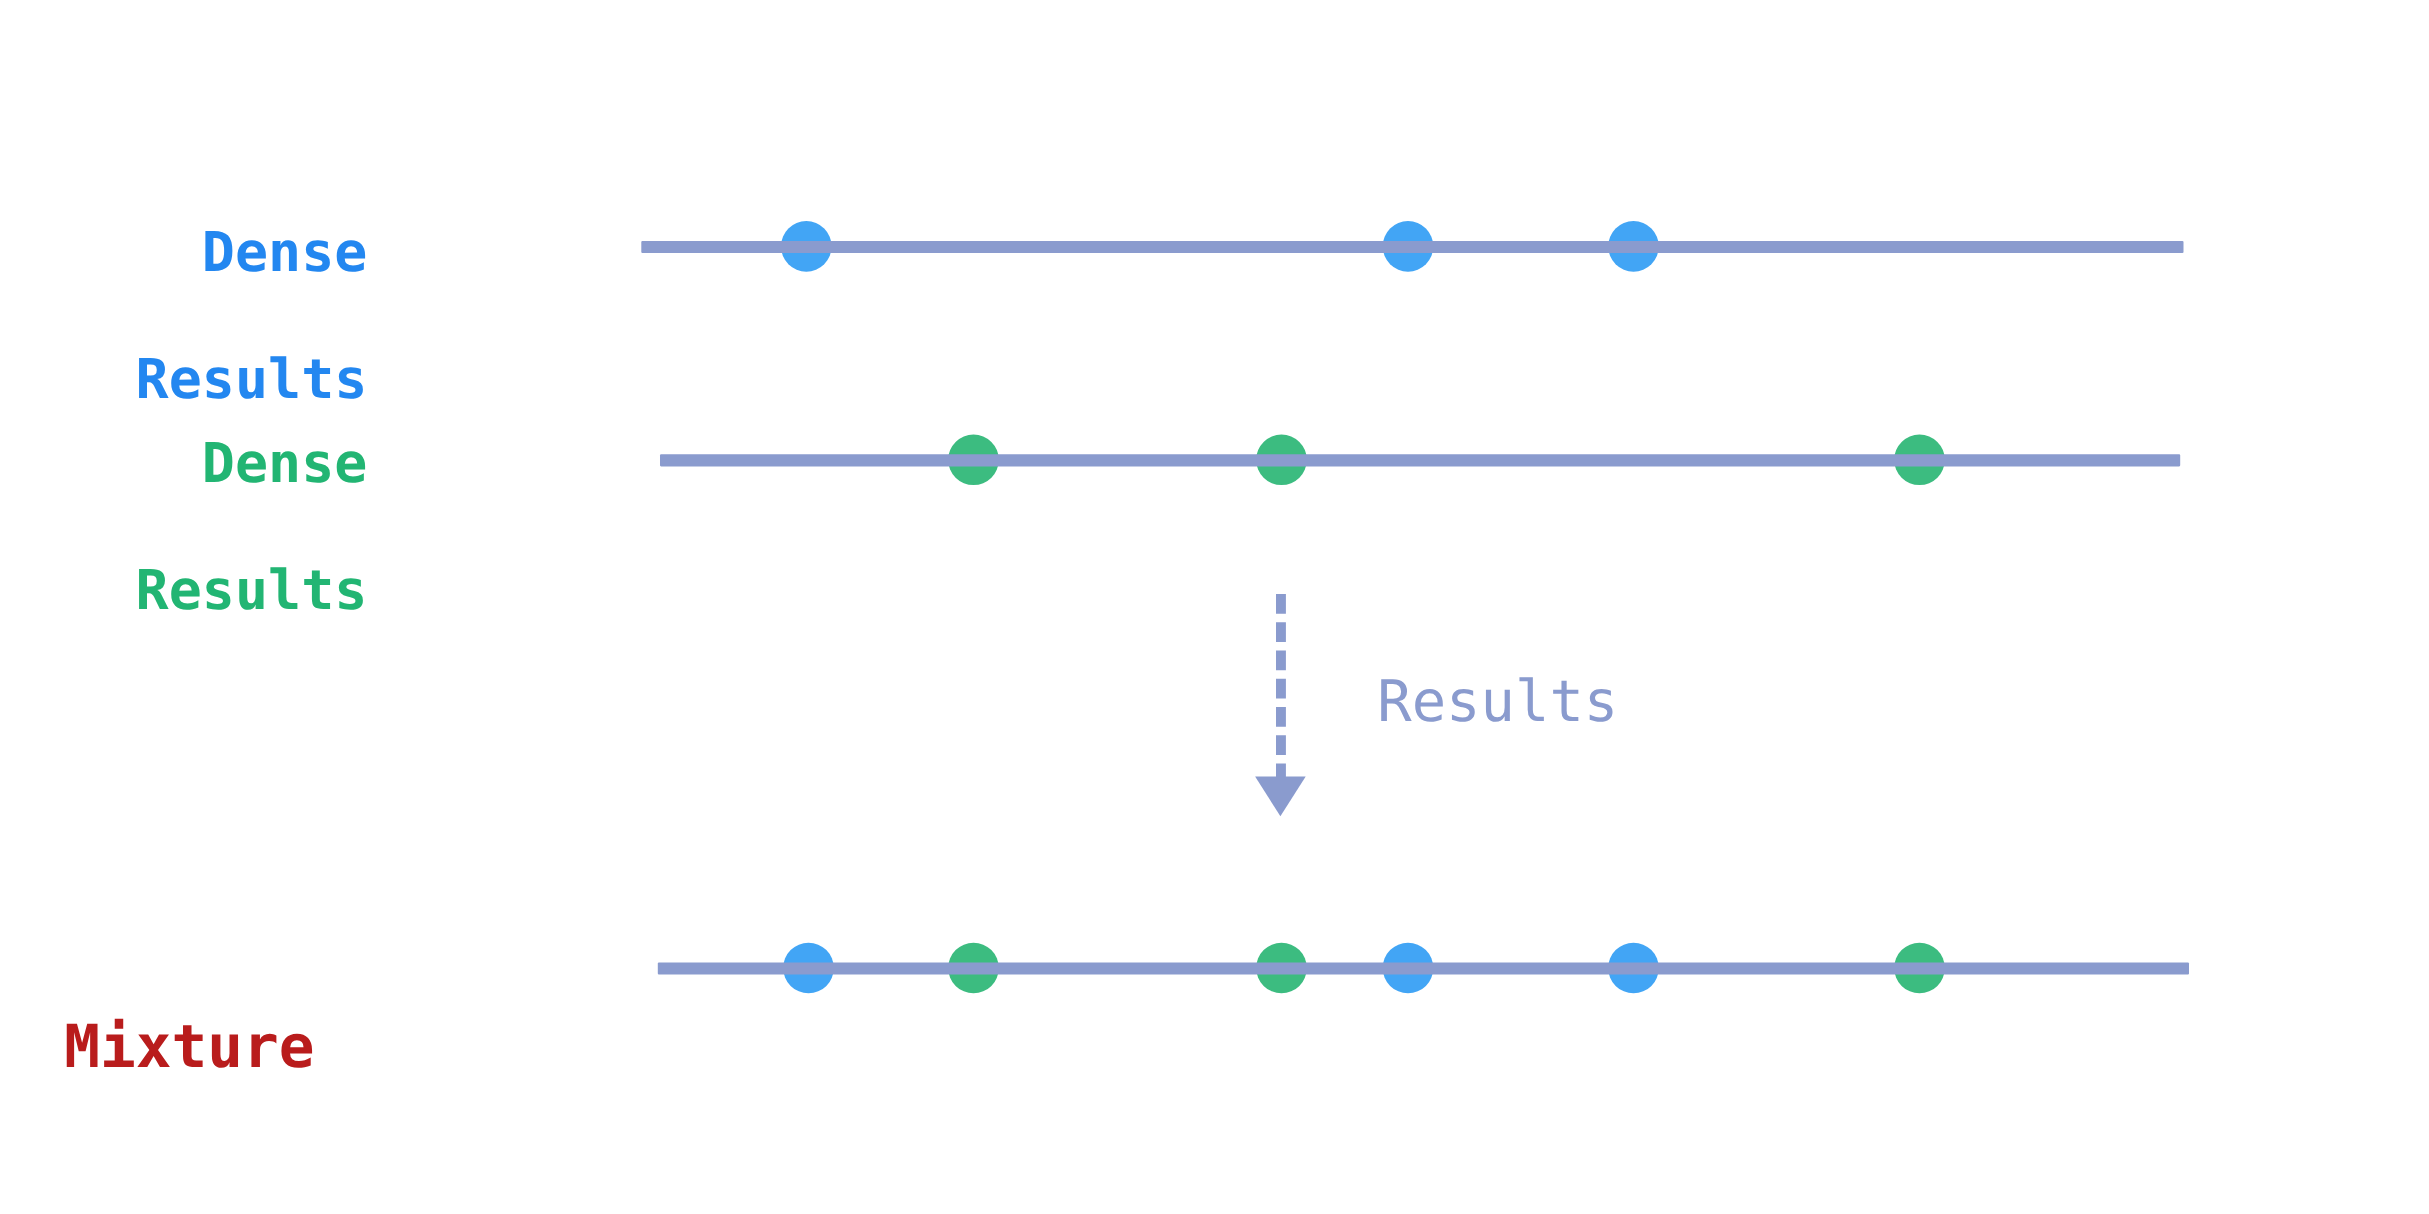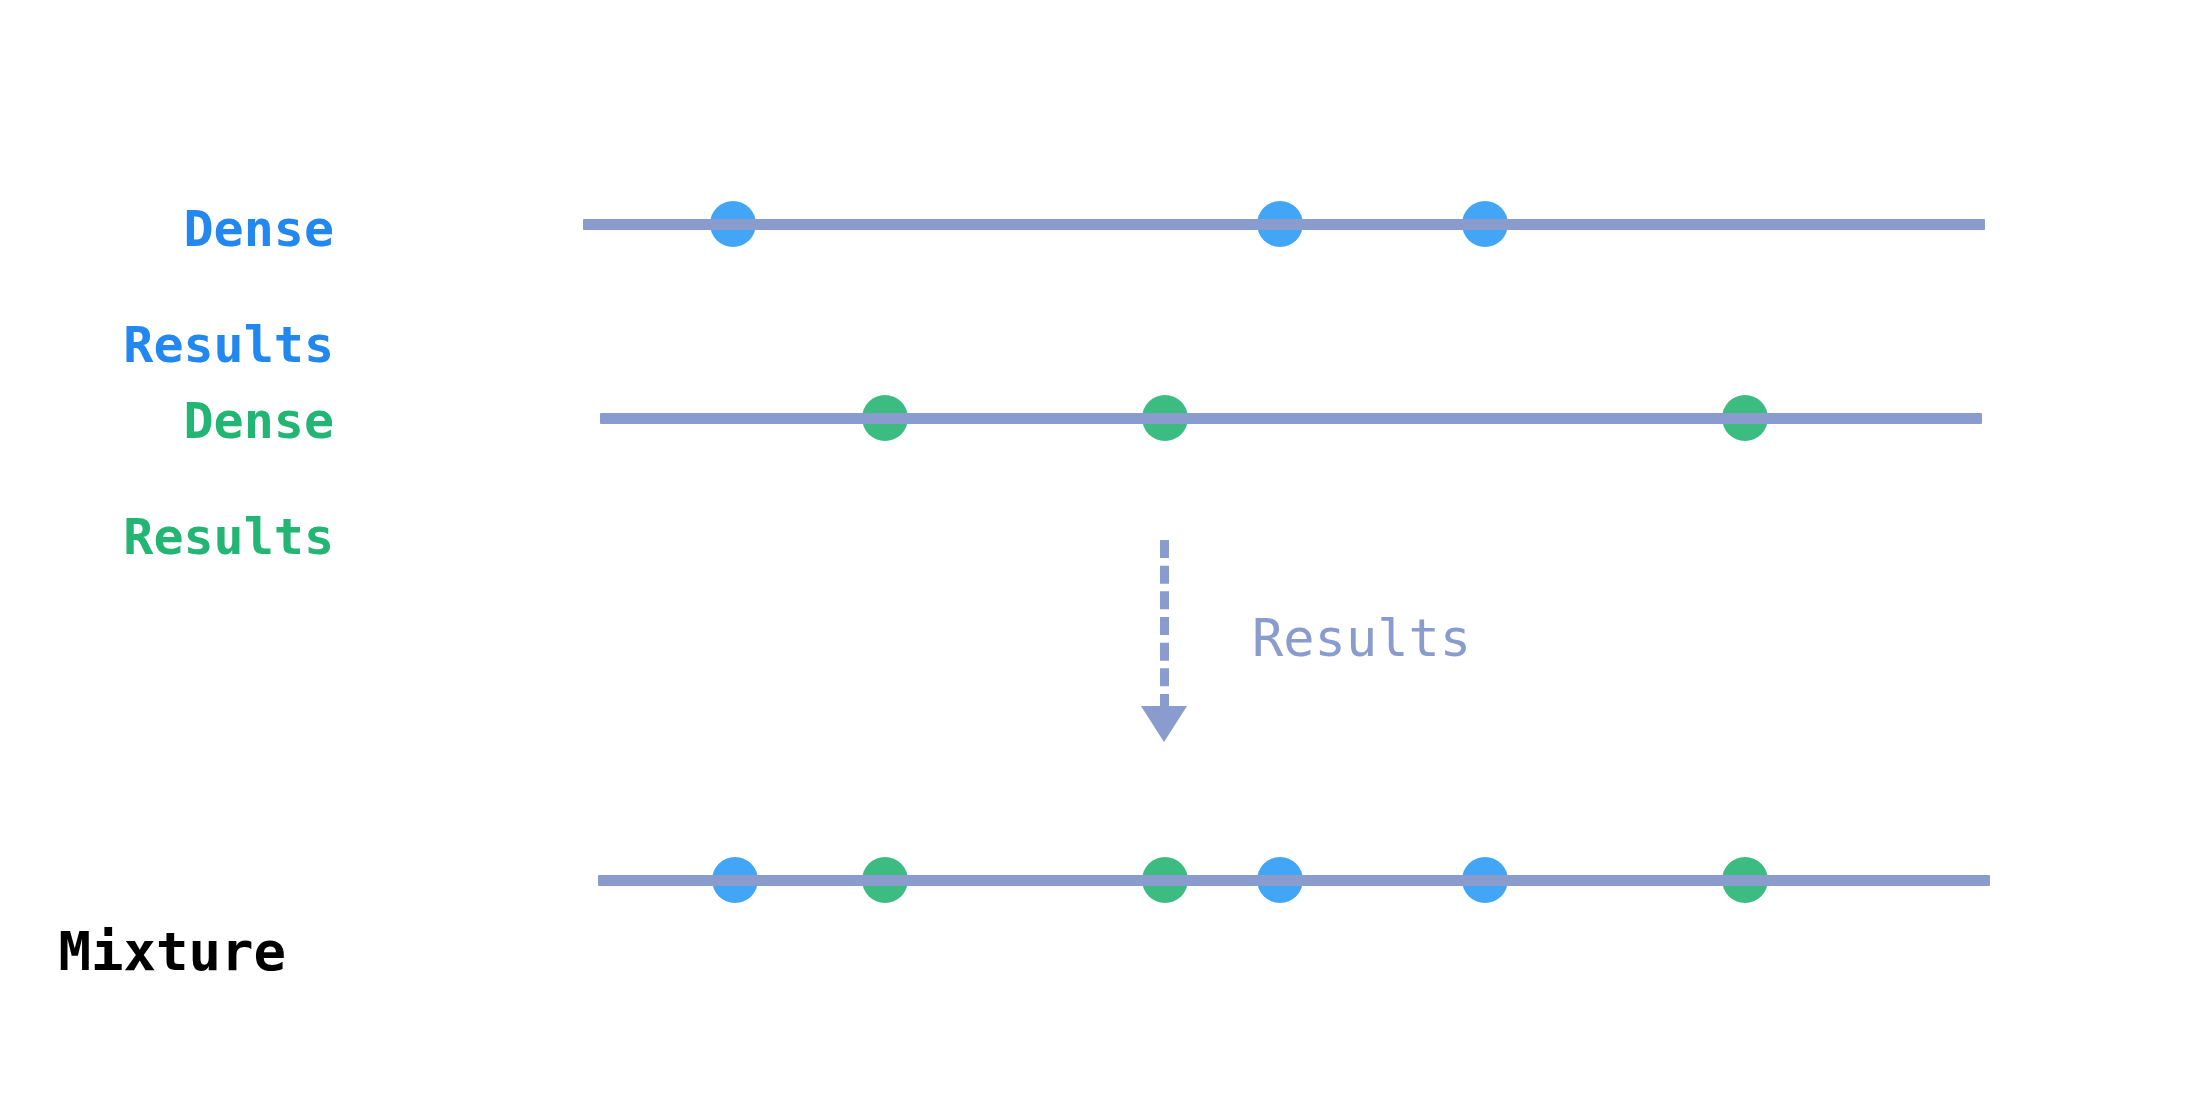--- a/index.html
+++ b/index.html
@@ -38,21 +38,21 @@
   #label-sparse {
     right: 1678px;
     top: 334px;
     font-size: 50px;
     color: #22b573;
   }
   #label-mixture {
     right: 1726px;
     top: 858px;
     font-size: 54px;
-    color: #000000;
+    color: #b91c1c;
   }
 
   
   .track {
     position: absolute;
     height: 11px;
     border-radius: 1px;
     background: #8a9bce;
     z-index: 5;
   }

